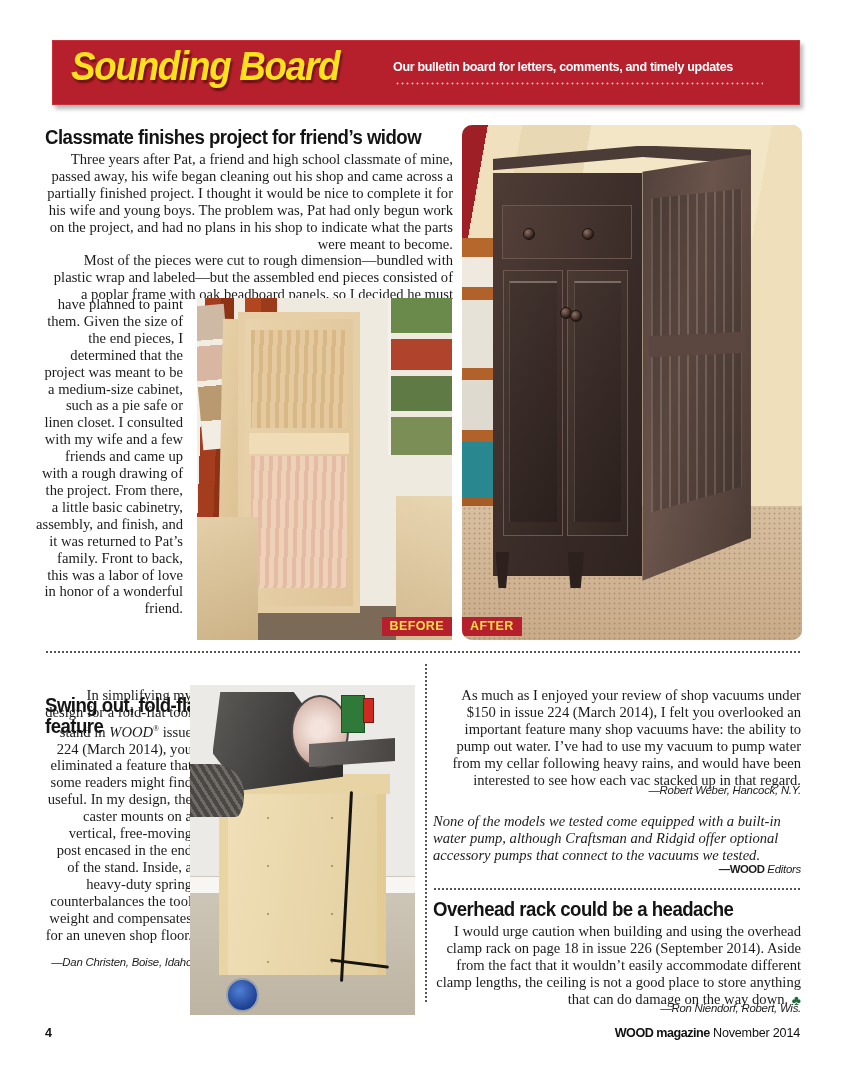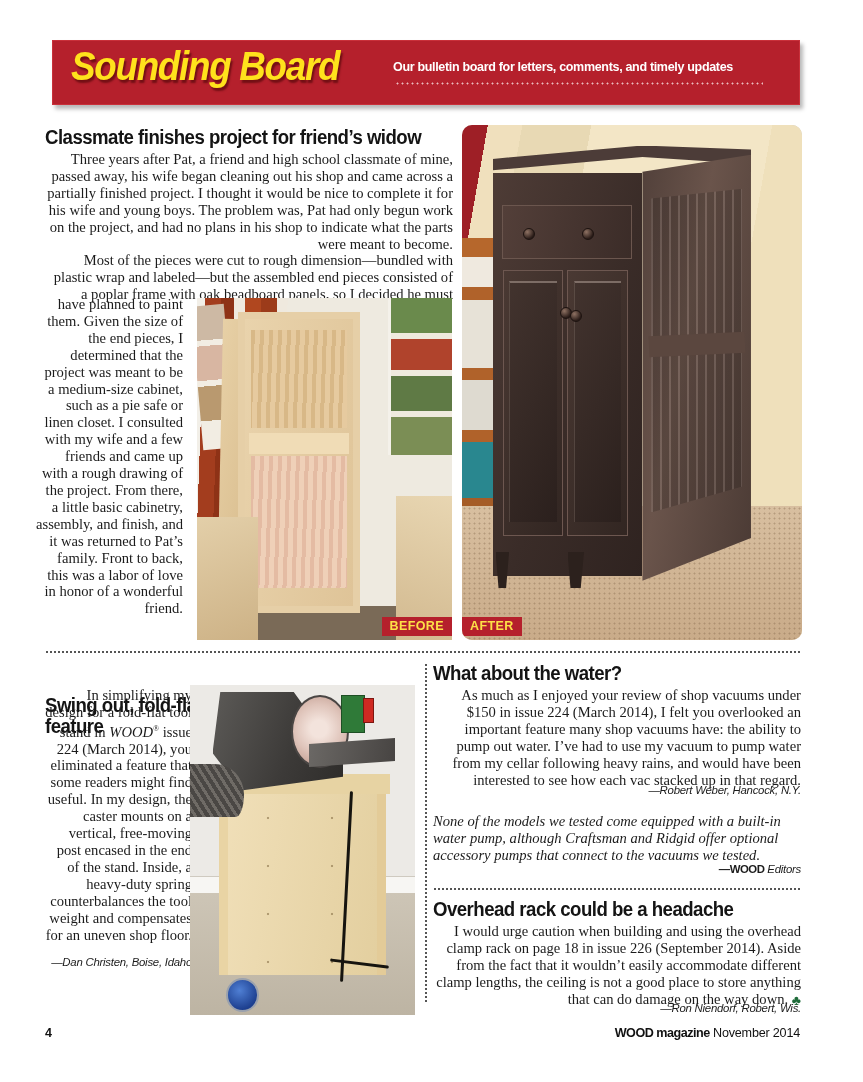--- a/index.html
+++ b/index.html
@@ -485,23 +485,20 @@
     <div class="ts-disc"></div>
     <div class="ts-greenbox"></div>
     <div class="ts-redbtn"></div>
     <div class="ts-table"></div>
     <div class="ts-hose"></div>
     <div class="ts-cord"></div>
     <div class="ts-cord2"></div>
     <div class="ts-caster"></div>
   </div>
 
-  <div style="position:absolute; left:433px; top:663px; width:370px;">
-    <div class="head">What about the water?</div>
-  </div>
 
   <div class="body-copy" style="position:absolute; left:433px; top:687px; width:368px;">
     <p>As much as I enjoyed your review of shop vacuums under $150 in issue 224 (March 2014), I felt you overlooked an important feature many shop vacuums have: the ability to pump out water. I’ve had to use my vacuum to pump water from my cellar following heavy rains, and would have been interested to see how each vac stacked up in that regard.</p>
   </div>
 
   <div class="credit" style="position:absolute; left:433px; top:783px; width:368px;">—Robert Weber, Hancock, N.Y.</div>
 
   <div class="editor-reply" style="position:absolute; left:433px; top:813px; width:368px;">
     <p>None of the models we tested come equipped with a built-in water pump, although Craftsman and Ridgid offer optional accessory pumps that connect to the vacuums we tested.</p>
   </div>

